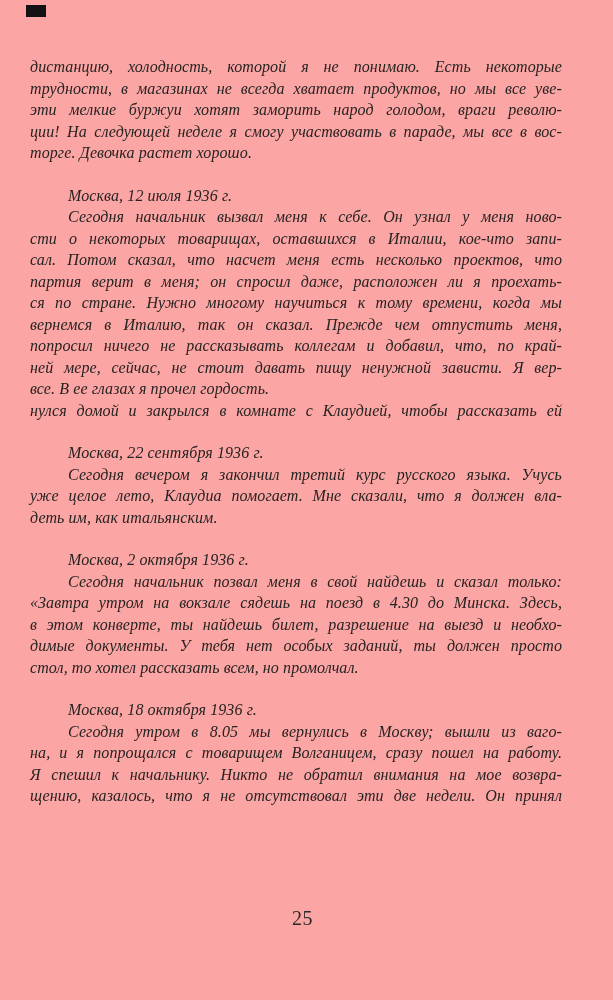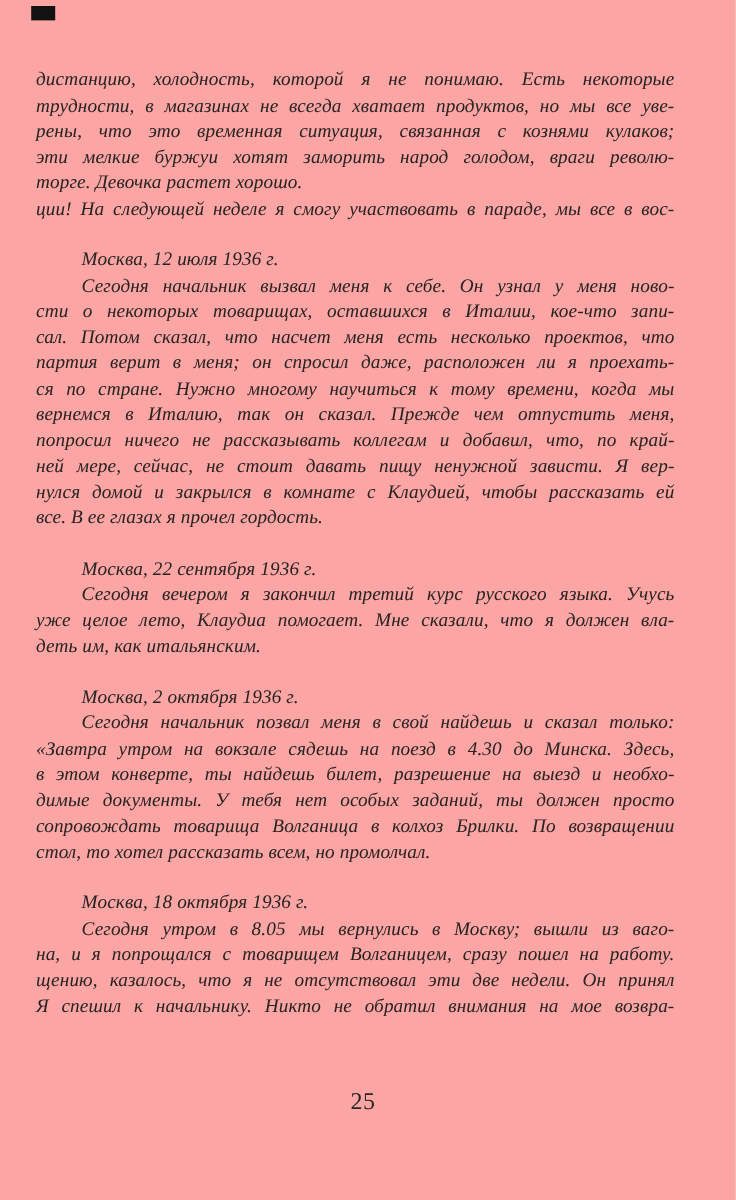--- a/index.html
+++ b/index.html
@@ -64,63 +64,61 @@
 </style>
 </head>
 <body>
 
 <div class="page">
   <div class="corner-mark"></div>
   <main class="text-block" id="text-block">
       <div class="block">
         <div class="line">дистанцию, холодность, которой я не понимаю. Есть некоторые</div>
         <div class="line">трудности, в магазинах не всегда хватает продуктов, но мы все уве-</div>
-        <div class="line">рены, что это временная ситуация, связанная с кознями кулаков;</div>
         <div class="line">эти мелкие буржуи хотят заморить народ голодом, враги револю-</div>
+        <div class="line">ции! На следующей неделе я смогу участвовать в параде, мы все в вос-</div>
         <div class="line noj">торге. Девочка растет хорошо.</div>
-        <div class="line">ции! На следующей неделе я смогу участвовать в параде, мы все в вос-</div>
       </div>
       <div class="block date-block">
         <div class="line noj indent">Москва, 12 июля 1936 г.</div>
       </div>
       <div class="block">
         <div class="line indent">Сегодня начальник вызвал меня к себе. Он узнал у меня ново-</div>
         <div class="line">сти о некоторых товарищах, оставшихся в Италии, кое-что запи-</div>
         <div class="line">сал. Потом сказал, что насчет меня есть несколько проектов, что</div>
         <div class="line">партия верит в меня; он спросил даже, расположен ли я проехать-</div>
         <div class="line">ся по стране. Нужно многому научиться к тому времени, когда мы</div>
         <div class="line">вернемся в Италию, так он сказал. Прежде чем отпустить меня,</div>
         <div class="line">попросил ничего не рассказывать коллегам и добавил, что, по край-</div>
         <div class="line">ней мере, сейчас, не стоит давать пищу ненужной зависти. Я вер-</div>
+        <div class="line noj">все. В ее глазах я прочел гордость.</div>
         <div class="line">нулся домой и закрылся в комнате с Клаудией, чтобы рассказать ей</div>
-        <div class="line noj">все. В ее глазах я прочел гордость.</div>
       </div>
       <div class="block date-block">
         <div class="line noj indent">Москва, 22 сентября 1936 г.</div>
       </div>
       <div class="block">
         <div class="line indent">Сегодня вечером я закончил третий курс русского языка. Учусь</div>
         <div class="line">уже целое лето, Клаудиа помогает. Мне сказали, что я должен вла-</div>
         <div class="line noj">деть им, как итальянским.</div>
       </div>
       <div class="block date-block">
         <div class="line noj indent">Москва, 2 октября 1936 г.</div>
       </div>
       <div class="block">
         <div class="line indent">Сегодня начальник позвал меня в свой найдешь и сказал только:</div>
         <div class="line">«Завтра утром на вокзале сядешь на поезд в 4.30 до Минска. Здесь,</div>
         <div class="line">в этом конверте, ты найдешь билет, разрешение на выезд и необхо-</div>
         <div class="line">димые документы. У тебя нет особых заданий, ты должен просто</div>
-        <div class="line">сопровождать товарища Волганица в колхоз Брилки. По возвращении</div>
         <div class="line noj">стол, то хотел рассказать всем, но промолчал.</div>
       </div>
       <div class="block date-block">
         <div class="line noj indent">Москва, 18 октября 1936 г.</div>
       </div>
       <div class="block">
         <div class="line indent">Сегодня утром в 8.05 мы вернулись в Москву; вышли из ваго-</div>
         <div class="line">на, и я попрощался с товарищем Волганицем, сразу пошел на работу.</div>
+        <div class="line">Я спешил к начальнику. Никто не обратил внимания на мое возвра-</div>
         <div class="line">щению, казалось, что я не отсутствовал эти две недели. Он принял</div>
-        <div class="line">Я спешил к начальнику. Никто не обратил внимания на мое возвра-</div>
       </div>
     </main>
   <div class="page-number">25</div>
 </div>
 
 </body></html>

